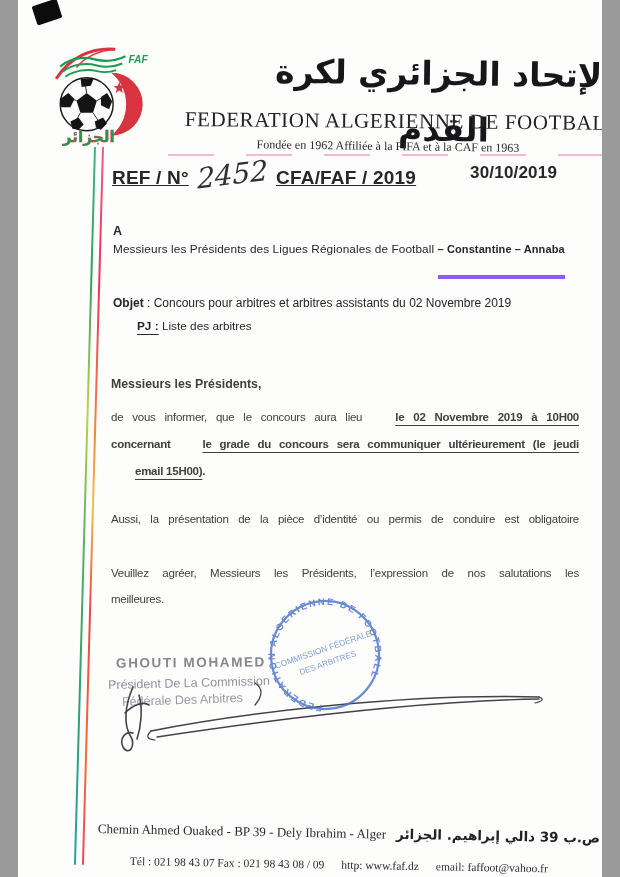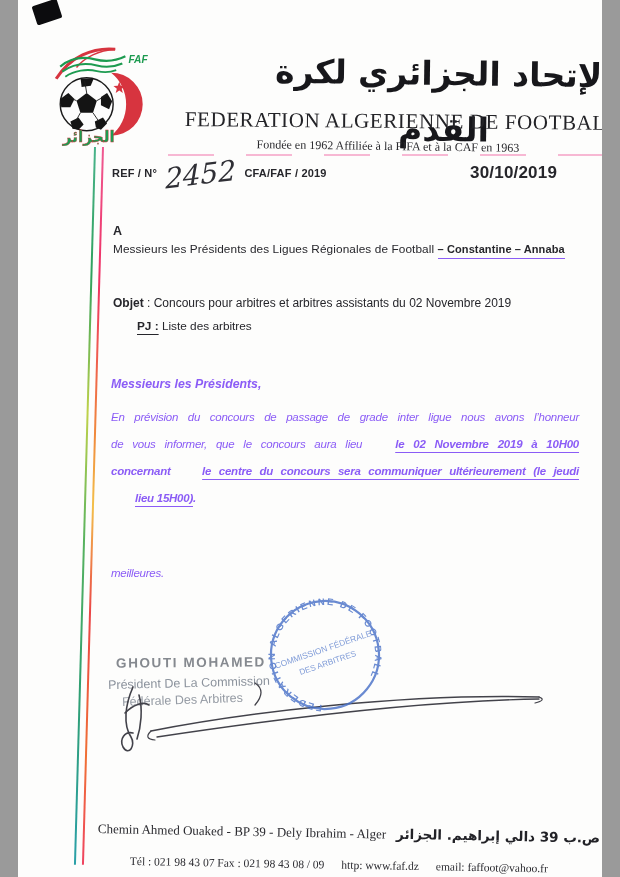--- a/index.html
+++ b/index.html
@@ -25,34 +25,34 @@
   
   .logo{left:30px;top:40px;width:112px;height:106px;}
   .arabic-title{left:240px;top:46px;width:372px;text-align:center;font-size:33px;
       font-weight:bold;color:#17171b;transform:rotate(0.8deg);line-height:56px;}
   .org-name{left:158px;top:109px;width:452px;text-align:center;font-size:21px;
       letter-spacing:.6px;color:#232327;transform:rotate(0.5deg);}
   .founded{left:150px;top:139px;width:440px;text-align:center;font-size:12px;
       color:#2a2a2e;transform:rotate(0.8deg);}
 
   .ref-line{left:94px;top:158px;height:36px;display:flex;align-items:flex-start;}
-  .ref-prefix,.ref-suffix{font-size:11px;font-weight:bold;padding-top:9px;letter-spacing:.2px;}
+  .ref-prefix,.ref-suffix{font-size:19px;font-weight:bold;padding-top:9px;letter-spacing:.2px;text-decoration:underline;}
   .ref-number{font-family:"DejaVu Serif",serif;font-style:italic;font-size:28px;
       color:#2f2f35;margin:0 8px;transform:rotate(-7deg) skewX(-6deg);}
   .letter-date{left:452px;top:163px;font-size:17px;font-weight:bold;letter-spacing:.2px;}
 
   
   .recipient-a{left:95px;top:224px;font-size:12.5px;font-weight:bold;}
   .recipient-line{left:95px;top:242px;width:500px;font-size:11.8px;letter-spacing:.1px;white-space:nowrap;}
-  .recipient-line .bold-part{font-weight:bold;font-size:11px;border-bottom:1px solid #8b5cf6;padding-bottom:3px;}
+  .recipient-line .bold-part{font-weight:bold;font-size:11px;border-bottom:4px solid #8b5cf6;padding-bottom:20px;}
   .subject-line{left:95px;top:296px;font-size:12px;white-space:nowrap;}
   .pj-line{left:95px;top:319px;font-size:11.8px;white-space:nowrap;}
 
   
-  .bodyblock{left:93px;width:468px;font-size:11.5px;letter-spacing:-0.25px;color:#8b5cf6;font-style:italic;}
+  .bodyblock{left:93px;width:468px;font-size:11.5px;letter-spacing:-0.25px;color:#404040;}
   .greeting{top:377px;font-weight:bold;font-size:12.3px;letter-spacing:0;}
   .p1{top:404px;line-height:27px;}
   .p2{top:506px;line-height:26px;}
   .p3{top:560px;line-height:26px;}
   .jl{text-align:justify;text-align-last:justify;}
 
   
   .sig-name{left:98px;top:655px;font-size:13.5px;font-weight:bold;letter-spacing:1.6px;
       color:#85898f;transform:rotate(-0.5deg);}
   .sig-t1{left:90px;top:676px;font-size:12.5px;color:#8b929c;transform:rotate(-1.5deg);}
@@ -124,36 +124,37 @@
   <div class="abs subject-line">
     <span class="b">Objet</span><span> : Concours pour arbitres et arbitres  assistants  du 02 Novembre 2019</span>
   </div>
   <div class="abs pj-line">
     <span class="b ul">PJ :</span><span> Liste des arbitres</span>
   </div>
 
   <div class="abs bodyblock greeting">Messieurs  les Présidents,</div>
 
   <div class="abs bodyblock p1">
-    <div class="jl">En  prévision du concours de passage de grade inter ligue nous  avons l’honneur</div>
     <div class="jl">
       <span>de vous informer, que le concours aura lieu </span><span class="b ul">le 02 Novembre 2019 à 10H00</span>
     </div>
     <div class="jl">
-      <span class="b">concernant </span><span class="b ul"> le centre du concours  sera communiquer ultérieurement (le jeudi</span>
+      <span class="b">concernant </span><span class="b ul"> le grade du concours  sera communiquer ultérieurement (le jeudi</span>
     </div>
     <div>
-      <span class="b ul">lieu 15H00)</span><span class="b">.</span>
+      <span class="b ul">email 15H00)</span><span class="b">.</span>
     </div>
   </div>
 
   <div class="abs bodyblock p2">
+    <div class="jl">Aussi, la présentation de la pièce d’identité  ou permis de conduire est obligatoire</div>
   </div>
 
   <div class="abs bodyblock p3">
+    <div class="jl">Veuillez agréer, Messieurs les Présidents, l’expression de nos salutations les</div>
     <div>meilleures.</div>
   </div>
 
   <div class="abs sig-name">GHOUTI MOHAMED</div>
   <div class="abs sig-t1">Président De La Commission</div>
   <div class="abs sig-t2">Fédérale Des Arbitres</div>
 
   <svg class="abs scribble" viewBox="0 0 460 130">
     <g fill="none" stroke="#42424a" stroke-width="1.6" stroke-linecap="round">
       <path d="M 30,52 C 22,70 20,90 28,102 C 33,110 26,122 20,112 C 16,104 22,96 30,98"></path>

